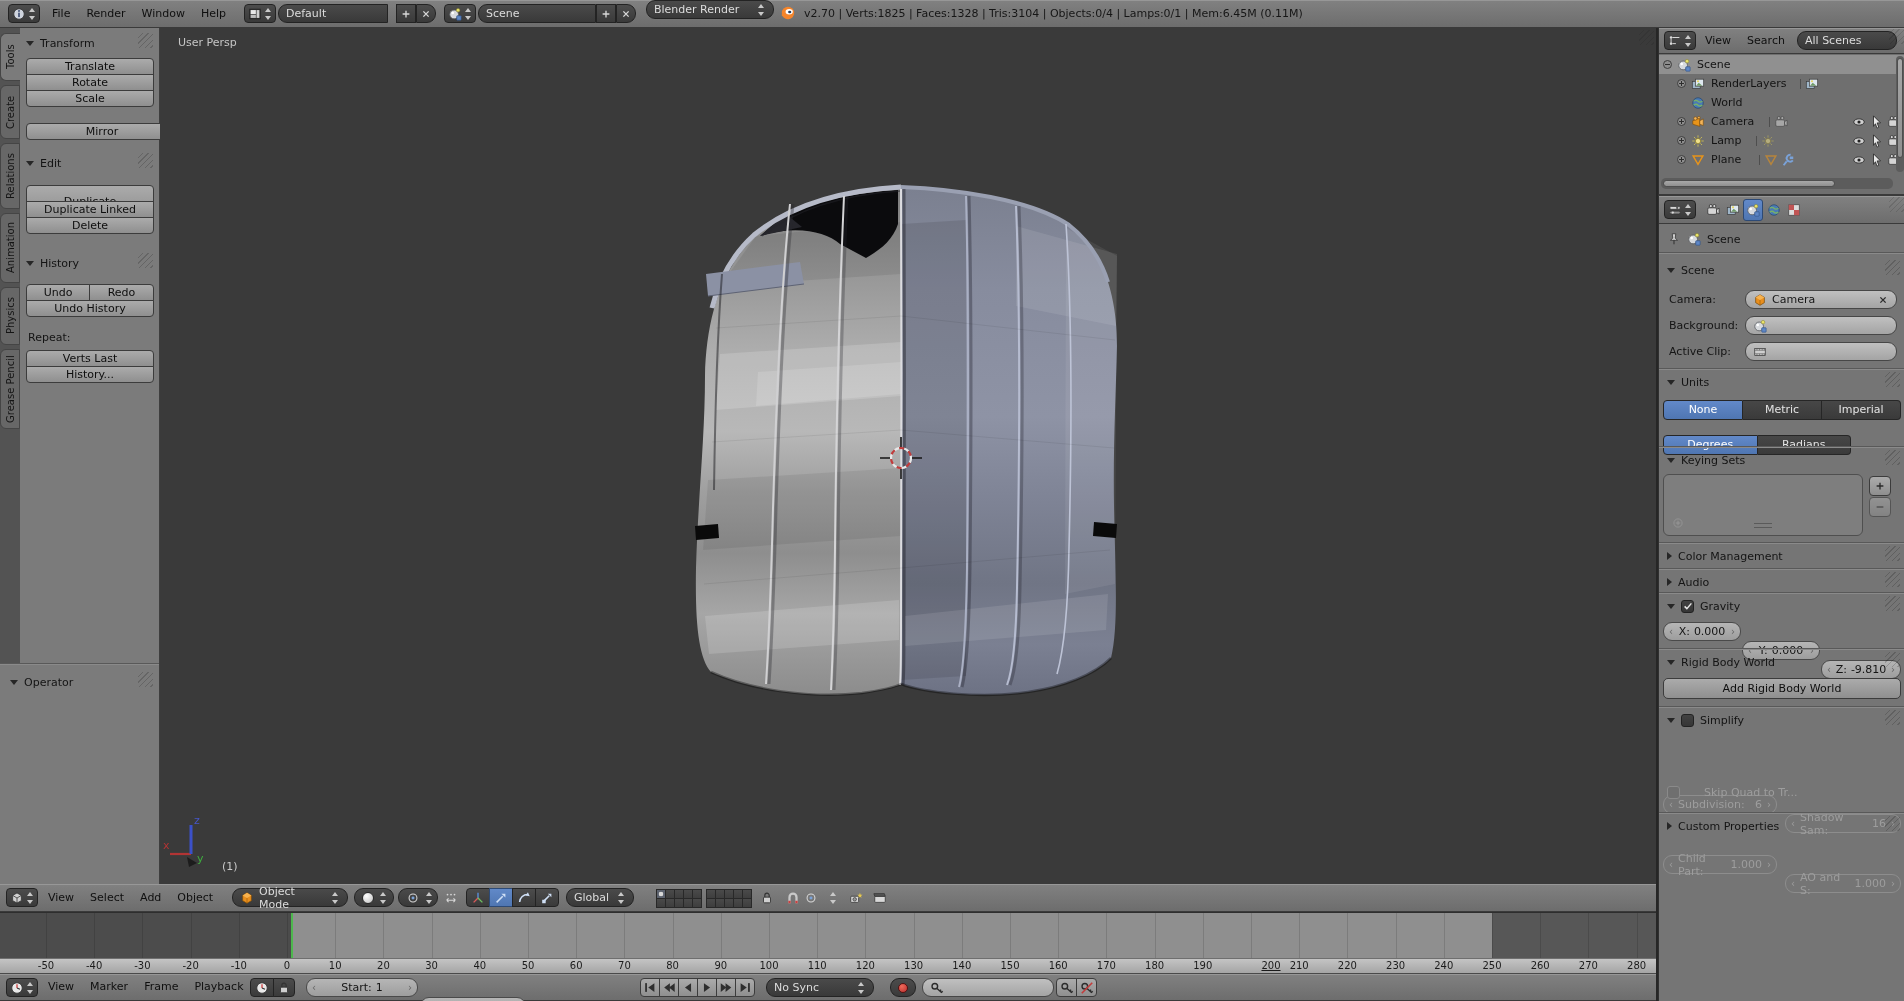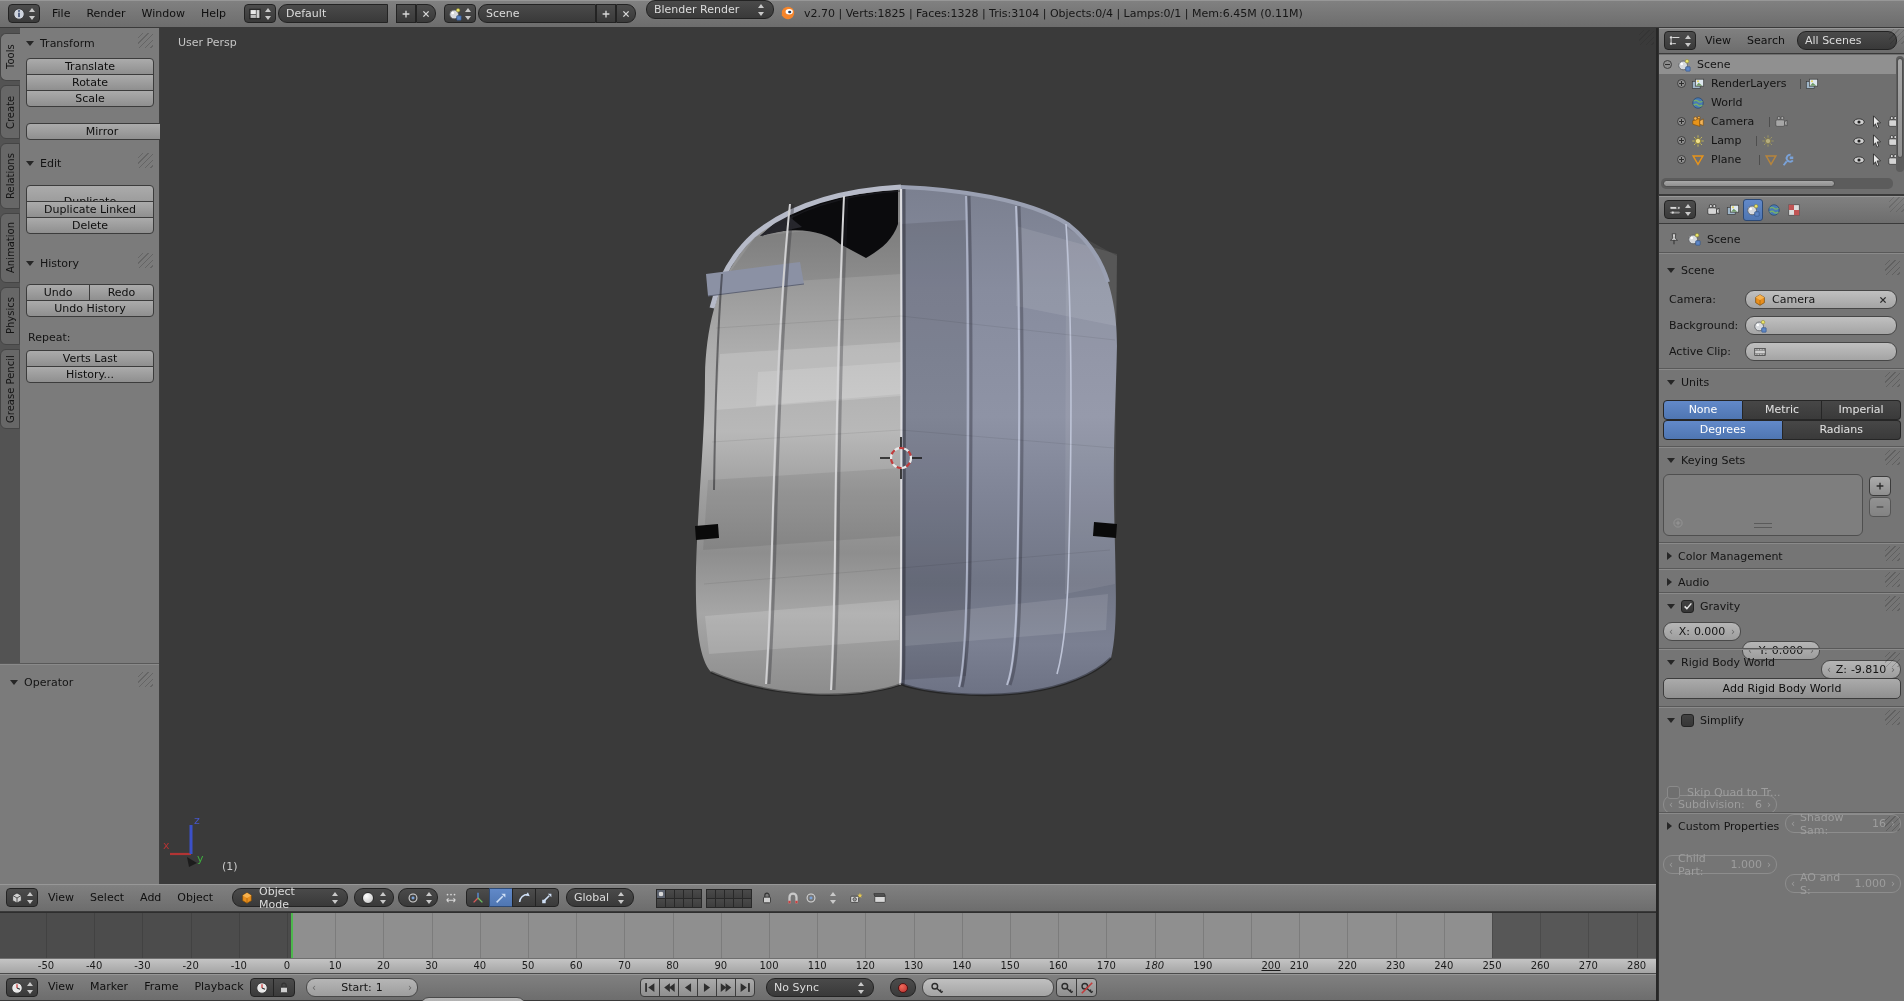--- a/index.html
+++ b/index.html
@@ -624,21 +624,21 @@
     <span class="tick" style="left: 672.6px;">80</span>
     <span class="tick" style="left: 720.8px;">90</span>
     <span class="tick" style="left: 769px;">100</span>
     <span class="tick" style="left: 817.2px;">110</span>
     <span class="tick" style="left: 865.4px;">120</span>
     <span class="tick" style="left: 913.6px;">130</span>
     <span class="tick" style="left: 961.8px;">140</span>
     <span class="tick" style="left: 1010px;">150</span>
     <span class="tick" style="left: 1058.2px;">160</span>
     <span class="tick" style="left: 1106.4px;">170</span>
-    <span class="tick" style="left: 1154.6px; font-style: italic;">180</span>
+    <span class="tick" style="left: 1154.6px;">180</span>
     <span class="tick" style="left: 1202.8px;">190</span>
     <span class="tick" style="left: 1271px; text-decoration: underline;">200</span>
     <span class="tick" style="left: 1299.2px;">210</span>
     <span class="tick" style="left: 1347.4px;">220</span>
     <span class="tick" style="left: 1395.6px;">230</span>
     <span class="tick" style="left: 1443.8px;">240</span>
     <span class="tick" style="left: 1492px;">250</span>
     <span class="tick" style="left: 1540.2px;">260</span>
     <span class="tick" style="left: 1588.4px;">270</span>
     <span class="tick" style="left: 1636.6px;">280</span>
@@ -911,21 +911,21 @@
   <div class="abs phead" style="left:8px;top:178px">
       <span class="tri-d"></span>
       <span>Units</span>
     </div>
   <div class="grip" style="right:4px;top:176px"></div>
   <div class="segrow" style="left:4px;top:204px;width:238px">
     <div class="seg on">None</div>
     <div class="seg">Metric</div>
     <div class="seg">Imperial</div>
   </div>
-  <div class="segrow" style="left:4px;top:224px;width:238px">
+  <div class="segrow" style="left:4px;top:239px;width:188px">
     <div class="seg on">Degrees</div>
     <div class="seg">Radians</div>
   </div>
 
   <div class="sep" style="top:250px"></div>
   <div class="abs phead" style="left:8px;top:256px">
       <span class="tri-d"></span>
       <span>Keying Sets</span>
     </div>
   <div class="grip" style="right:4px;top:254px"></div>
@@ -1007,21 +1007,21 @@
       <span>16</span>
     </div>
   <div class="abs num dis" style="left:4px;top:564px;width:114px;justify-content:center">
       <span>Child Part:</span>
       <span>1.000</span>
     </div>
   <div class="abs num dis" style="left:126px;top:564px;width:116px;justify-content:center">
       <span>AO and S:</span>
       <span>1.000</span>
     </div>
-  <div class="abs" style="left:8px;top:590px;display:flex;align-items:flex-end;gap:7px">
+  <div class="abs" style="left:8px;top:590px;display:flex;align-items:flex-end;gap:24px">
       <span class="chk dis"></span>
       <span style="color:#9d9d9d">Skip Quad to Tr...</span>
     </div>
 
   <div class="sep" style="top:616px"></div>
   <div class="abs phead" style="left:8px;top:622px">
       <span class="tri-r"></span>
       <span>Custom Properties</span>
     </div>
   <div class="grip" style="right:4px;top:620px"></div>

